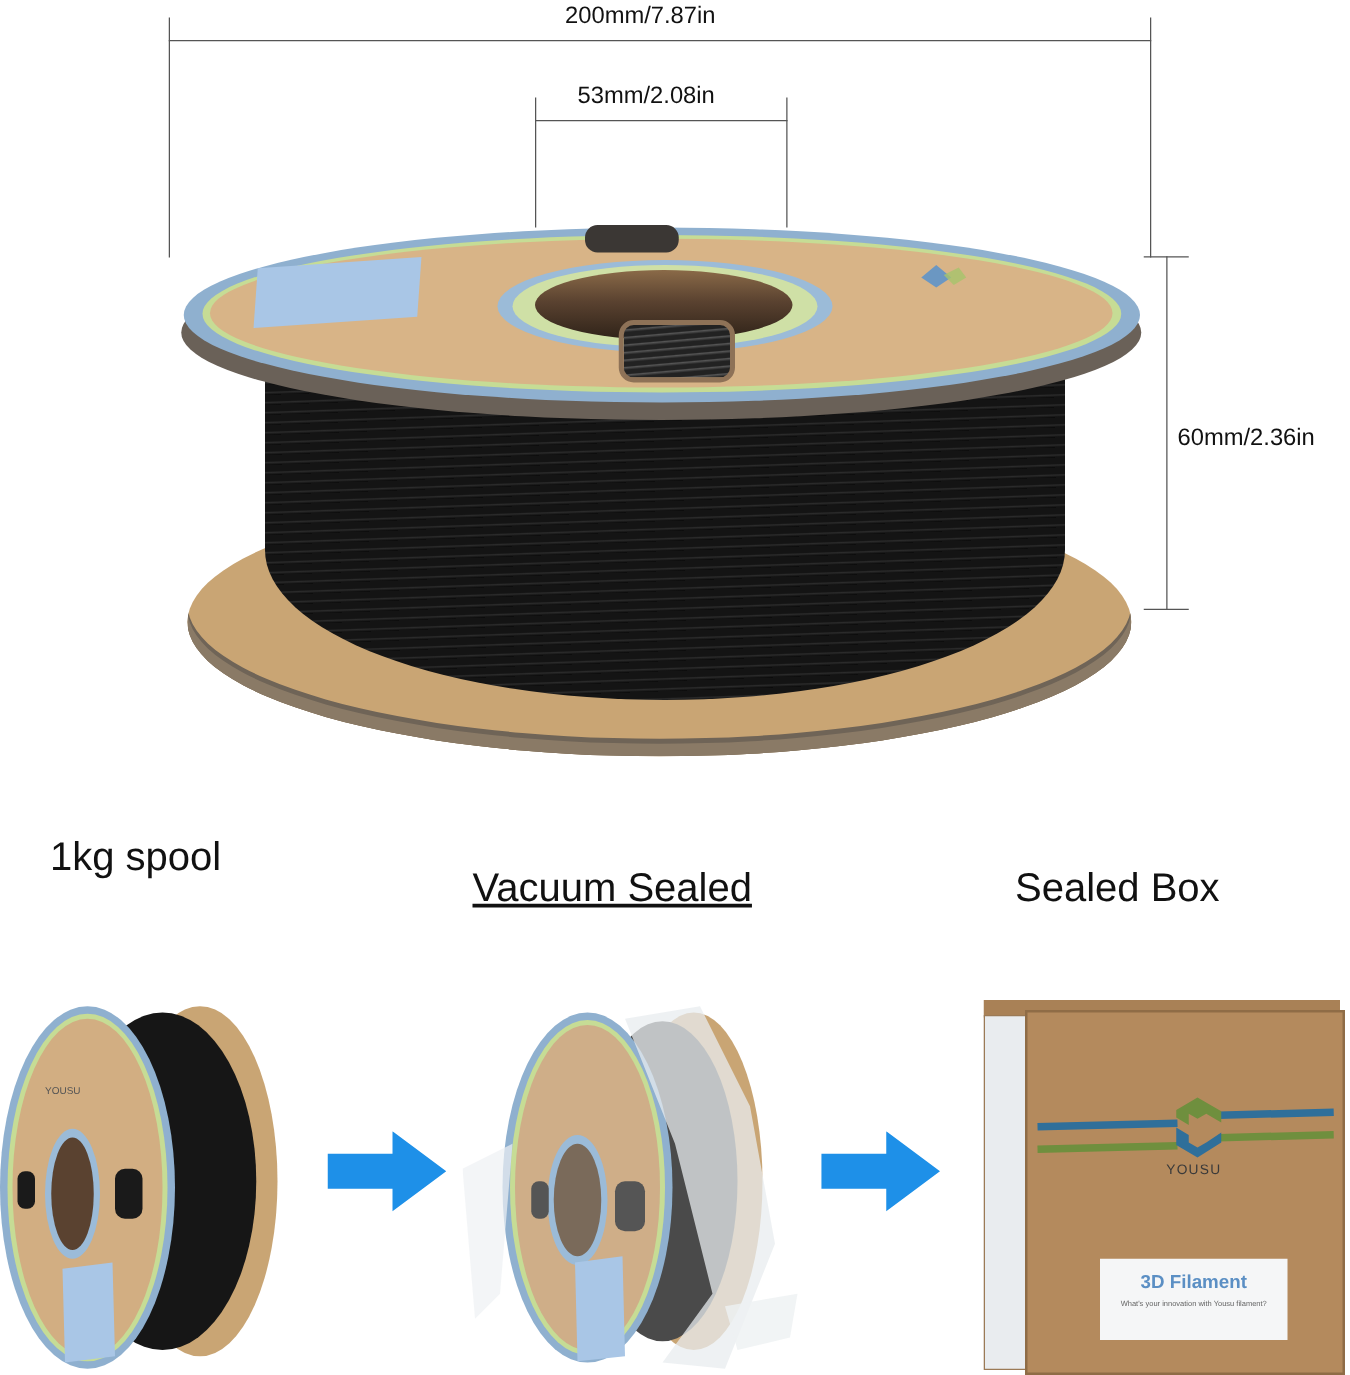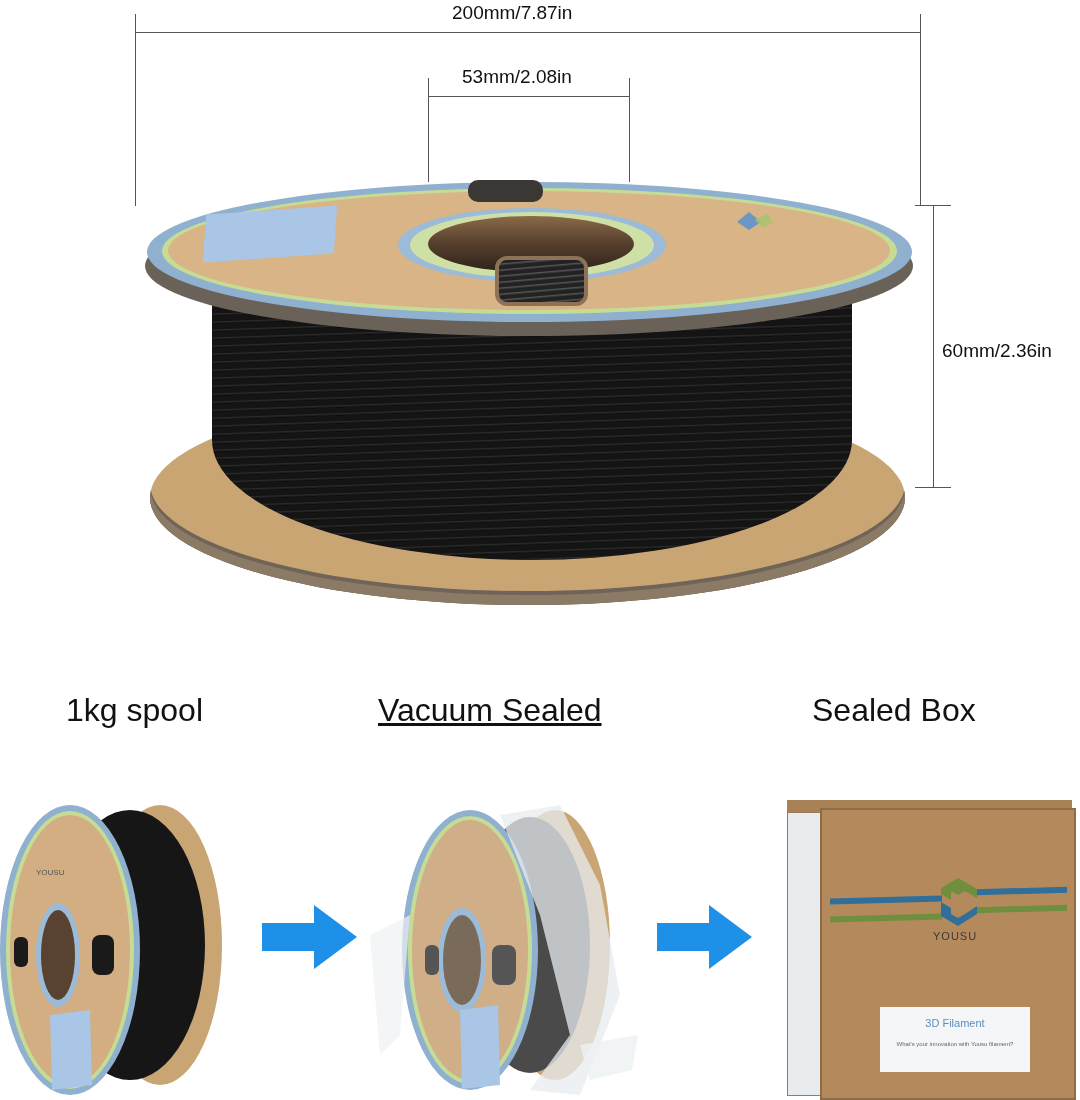--- a/index.html
+++ b/index.html
@@ -53,21 +53,21 @@
 
   .box-front { position:absolute; left:820px; top:808px; width:252px; height:288px;
      background:#b48a5d; border:2px solid #8f6c46; }
   .box-side { position:absolute; left:787px; top:812px; width:36px; height:282px;
      background:#e9ecef; border:1px solid #9b7a56; }
   .box-top { position:absolute; left:787px; top:800px; width:285px; height:14px;
      background:#a98156; }
   .stripe { position:absolute; height:6px; }
   .box-label { position:absolute; left:880px; top:1007px; width:150px; height:65px; background:#f5f6f7; }
   .box-label-title { position:absolute; left:0; right:0; top:10px; text-align:center;
-     font-weight:normal; font-size:11px; color:#5b8fc4; }
+     font-weight:bold; font-size:15px; color:#5b8fc4; }
   .box-label-sub { position:absolute; left:0; right:0; top:34px; text-align:center;
      font-size:6px; color:#666; }
   .brand { position:absolute; font-size:11px; letter-spacing:1px; color:#3a3a3a; }
 </style>
 </head>
 <body>
 
 <div>
   <div class="vline" style="left:135px; top:14px; height:192px;"></div>
   <div class="vline" style="left:920px; top:14px; height:192px;"></div>
@@ -102,21 +102,21 @@
   <div class="hub-ring"></div>
   <div class="hub-ring2"></div>
   <div class="hub-hole"></div>
   <div class="slot-bottom"></div>
   <svg class="logo-mark" viewBox="0 0 40 22">
     <polygon points="2,12 14,2 26,12 14,20" fill="#6b97c2"></polygon>
     <polygon points="20,10 32,4 38,12 28,18" fill="#a6c46b" opacity="0.8"></polygon>
   </svg>
 </div>
 
-<div class="caption" style="left:40px; top:692px;margin-left:26px;">1kg spool</div>
+<div class="caption" style="left:40px; top:667px;">1kg spool</div>
 <div class="caption" style="left:378px; top:692px;text-decoration:underline;">Vacuum Sealed</div>
 <div class="caption" style="left:812px; top:692px;">Sealed Box</div>
 
 <svg class="small-spool" style="left:0; top:795px;" width="230" height="305" viewBox="0 0 230 305">
   <ellipse cx="160" cy="150" rx="62" ry="140" fill="#c9a574"></ellipse>
   <ellipse cx="130" cy="150" rx="75" ry="135" fill="#161616"></ellipse>
   <ellipse cx="70" cy="155" rx="70" ry="145" fill="#8fb0cf"></ellipse>
   <ellipse cx="70" cy="155" rx="64" ry="139" fill="#c6dc95"></ellipse>
   <ellipse cx="70" cy="155" rx="60" ry="135" fill="#d2ae82"></ellipse>
   <ellipse cx="58" cy="160" rx="22" ry="52" fill="#9bbbd8"></ellipse>

